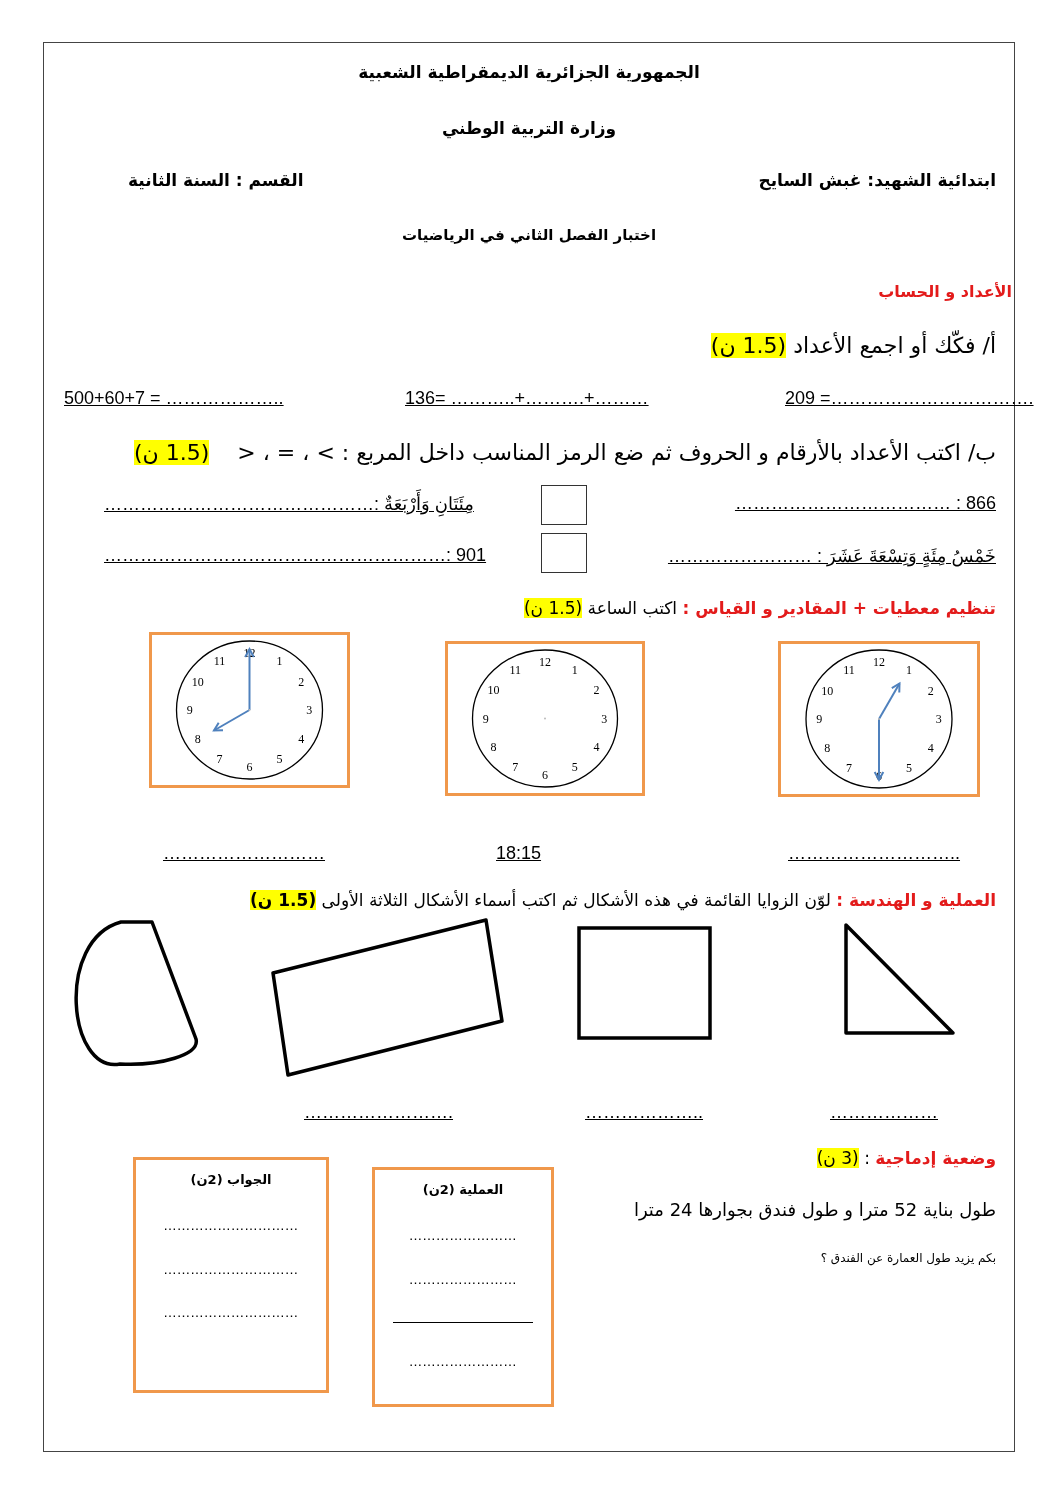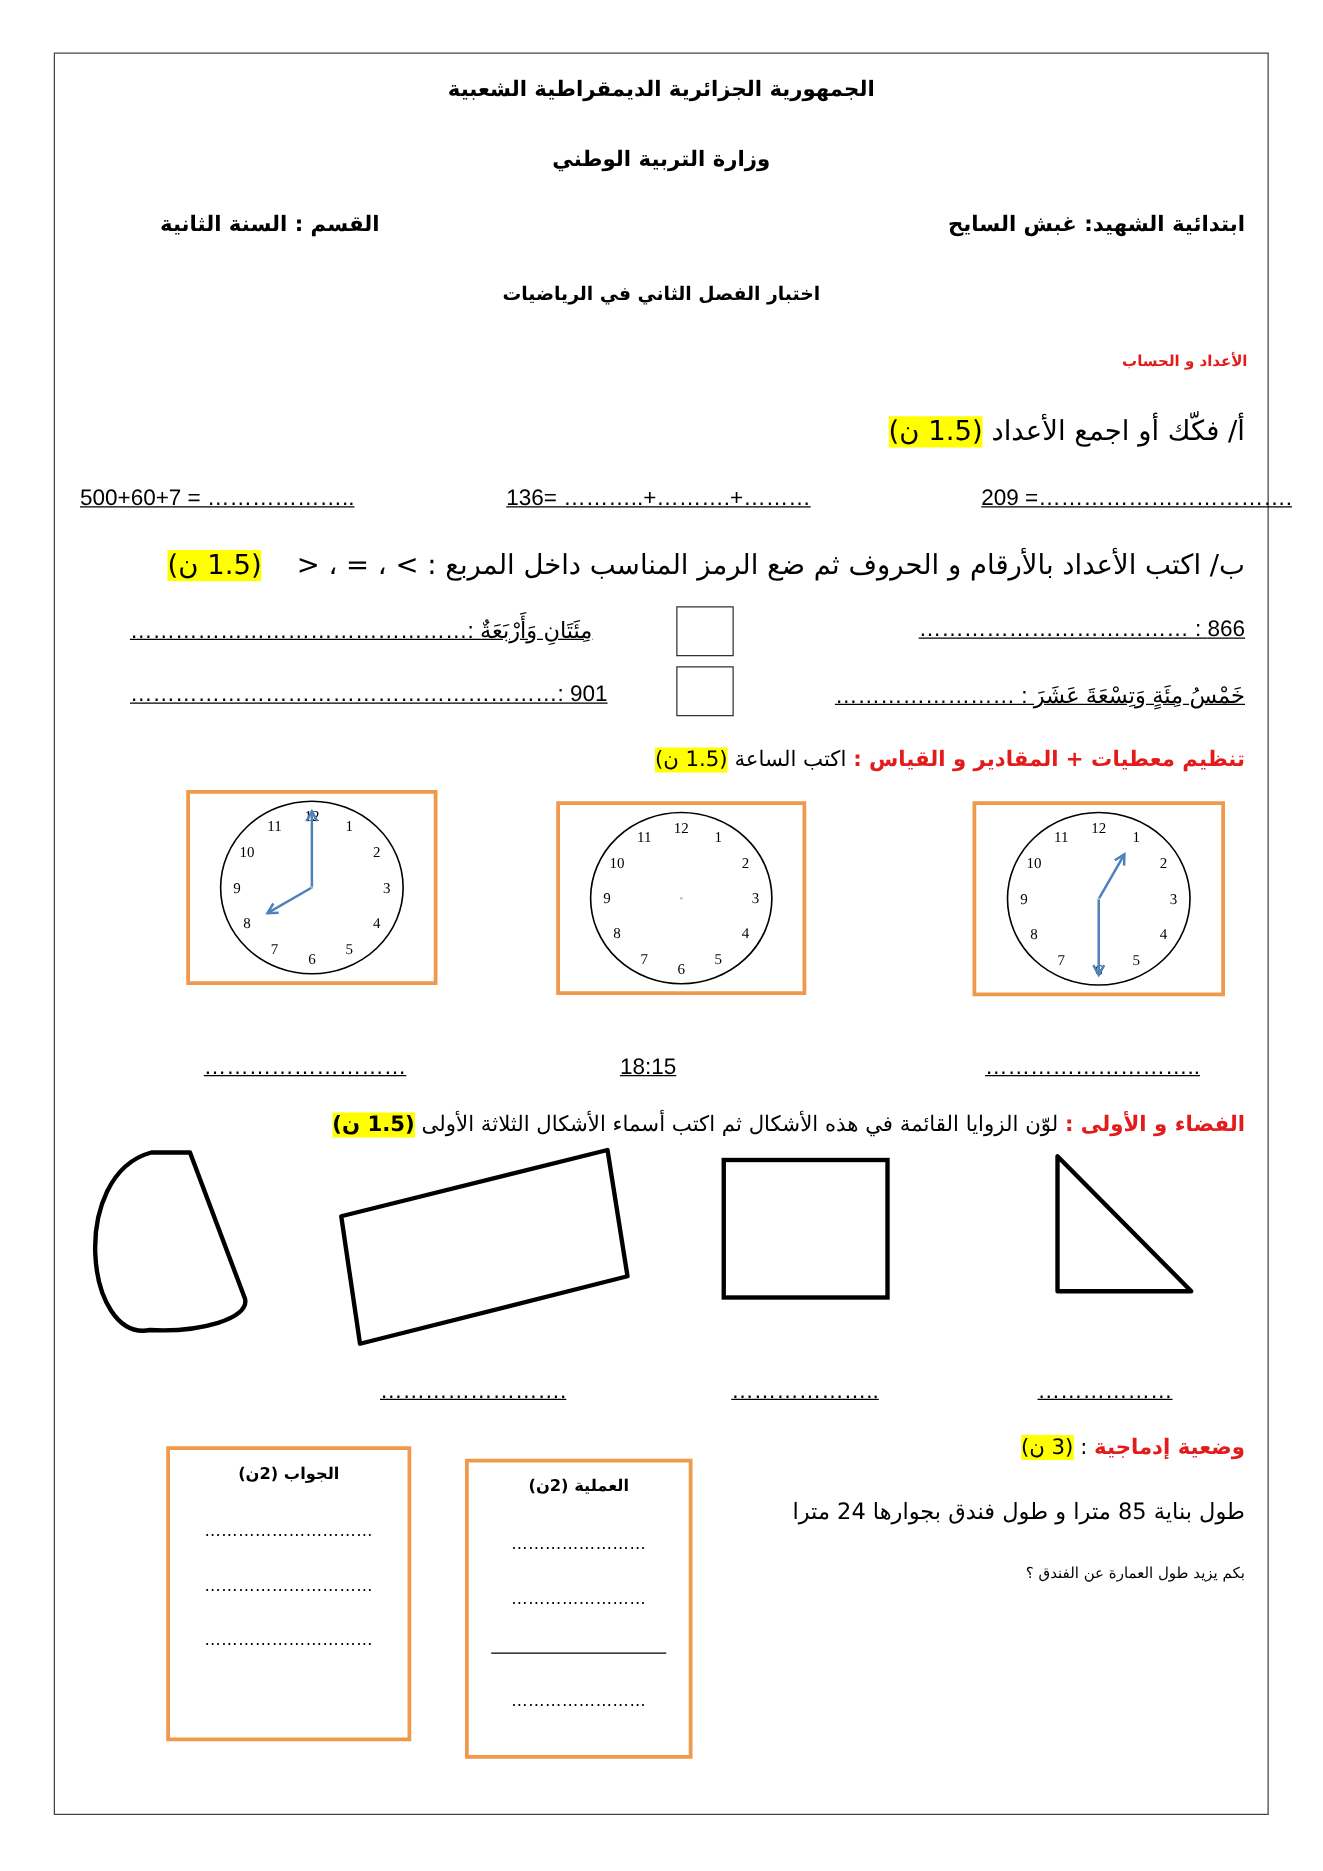--- a/index.html
+++ b/index.html
@@ -25,21 +25,21 @@
 <body>
 
 <div class="frame"></div>
 
 <div class="abs rtl hdr" style="left:0; width:1058px; top:62px; text-align:center;">الجمهورية الجزائرية الديمقراطية الشعبية</div>
 <div class="abs rtl hdr" style="left:0; width:1058px; top:118px; text-align:center;">وزارة التربية الوطني</div>
 <div class="abs rtl hdr" style="right:62px; top:170px;">ابتدائية الشهيد: غبش السايح</div>
 <div class="abs rtl hdr" style="left:128px; top:170px;">القسم : السنة الثانية</div>
 <div class="abs rtl title" style="left:0; width:1058px; top:226px; text-align:center;">اختبار الفصل الثاني في الرياضيات</div>
 
-<div class="abs rtl red" style="right:60px; top:282px; font-size:12px;text-align:center;">الأعداد و الحساب</div>
+<div class="abs rtl red" style="right:46px; top:282px; font-size:16px;text-align:center;">الأعداد و الحساب</div>
 <div class="abs rtl q" style="right:62px; top:333px;">
   <span>أ/  فكّك أو اجمع الأعداد</span>
   <span class="hl">(1.5 ن)</span>
 </div>
 <div class="abs num" style="left:785px; top:388px;">209 =…………………………….</div>
 <div class="abs num" style="left:405px; top:388px;">136= ………..+……….+………</div>
 <div class="abs num" style="left:64px; top:388px;">500+60+7 = ………………..</div>
 
 <div class="abs rtl q" style="right:62px; top:440px;">
   <span>ب/ اكتب الأعداد بالأرقام و الحروف ثم ضع الرمز المناسب داخل المربع : &gt; ، = ، &lt;</span>
@@ -126,40 +126,40 @@
         <circle cx="98" cy="75" r="1" fill="#bbb"></circle>
       </g>
   </svg>
 </div>
 
 <div class="abs num" style="left:788px; top:843px;">………………………..</div>
 <div class="abs num" style="left:496px; top:843px;">18:15</div>
 <div class="abs num" style="left:163px; top:843px;">………………………</div>
 
 <div class="abs rtl" style="right:62px; top:890px; font-size:17px;">
-  <span class="red">الفضاء و الأولى :</span>
+  <span class="red">العملية و الهندسة :</span>
   <span>لوّن الزوايا القائمة في هذه الأشكال ثم اكتب أسماء الأشكال الثلاثة الأولى</span>
   <span class="hl" style="font-weight:bold;">(1.5 ن)</span>
 </div>
 
 <svg class="abs" style="left:0; top:0;" width="1058" height="1150">
   <polygon points="846,925 846,1033 953,1033" fill="none" stroke="#000" stroke-width="3.5" stroke-linejoin="round"></polygon>
   <rect x="579" y="928" width="131" height="110" fill="none" stroke="#000" stroke-width="3.5"></rect>
   <polygon points="273,973 486,920 502,1021 288,1075" fill="none" stroke="#000" stroke-width="3.5" stroke-linejoin="round"></polygon>
   <path d="M 121,922 C 55,940 68,1074 120,1064 C 160,1066 200,1055 196,1039 L 152,922 Z" fill="none" stroke="#000" stroke-width="3.5" stroke-linejoin="round"></path>
 </svg>
 
 <div class="abs num" style="left:830px; top:1102px;">………………</div>
 <div class="abs num" style="left:585px; top:1102px;">………………..</div>
 <div class="abs num" style="left:304px; top:1102px;">…………………….</div>
 
 <div class="abs rtl" style="right:62px; top:1148px; font-size:17px;">
   <span class="red">وضعية إدماجية</span><span> : </span><span class="hl">(3 ن)</span>
 </div>
-<div class="abs rtl q" style="right:62px; top:1199px; font-size:18px;">طول بناية 85 مترا و طول فندق بجوارها 24 مترا</div>
+<div class="abs rtl q" style="right:62px; top:1199px; font-size:18px;">طول بناية 52 مترا و طول فندق بجوارها 24 مترا</div>
 <div class="abs rtl q" style="right:62px; top:1251px; font-size:12px;">بكم يزيد طول العمارة عن الفندق ؟</div>
 
 <div class="orange-box" style="left:372px; top:1167px; width:182px; height:240px;">
   <div class="ans-title" style="top:12px;">العملية (2ن)</div>
   <div class="ans-line" style="top:58px;">……………………</div>
   <div class="ans-line" style="top:102px;">……………………</div>
   <div style="position:absolute; left:18px; right:18px; top:152px; border-top:1.5px solid #000;"></div>
   <div class="ans-line" style="top:184px;">……………………</div>
 </div>
 

